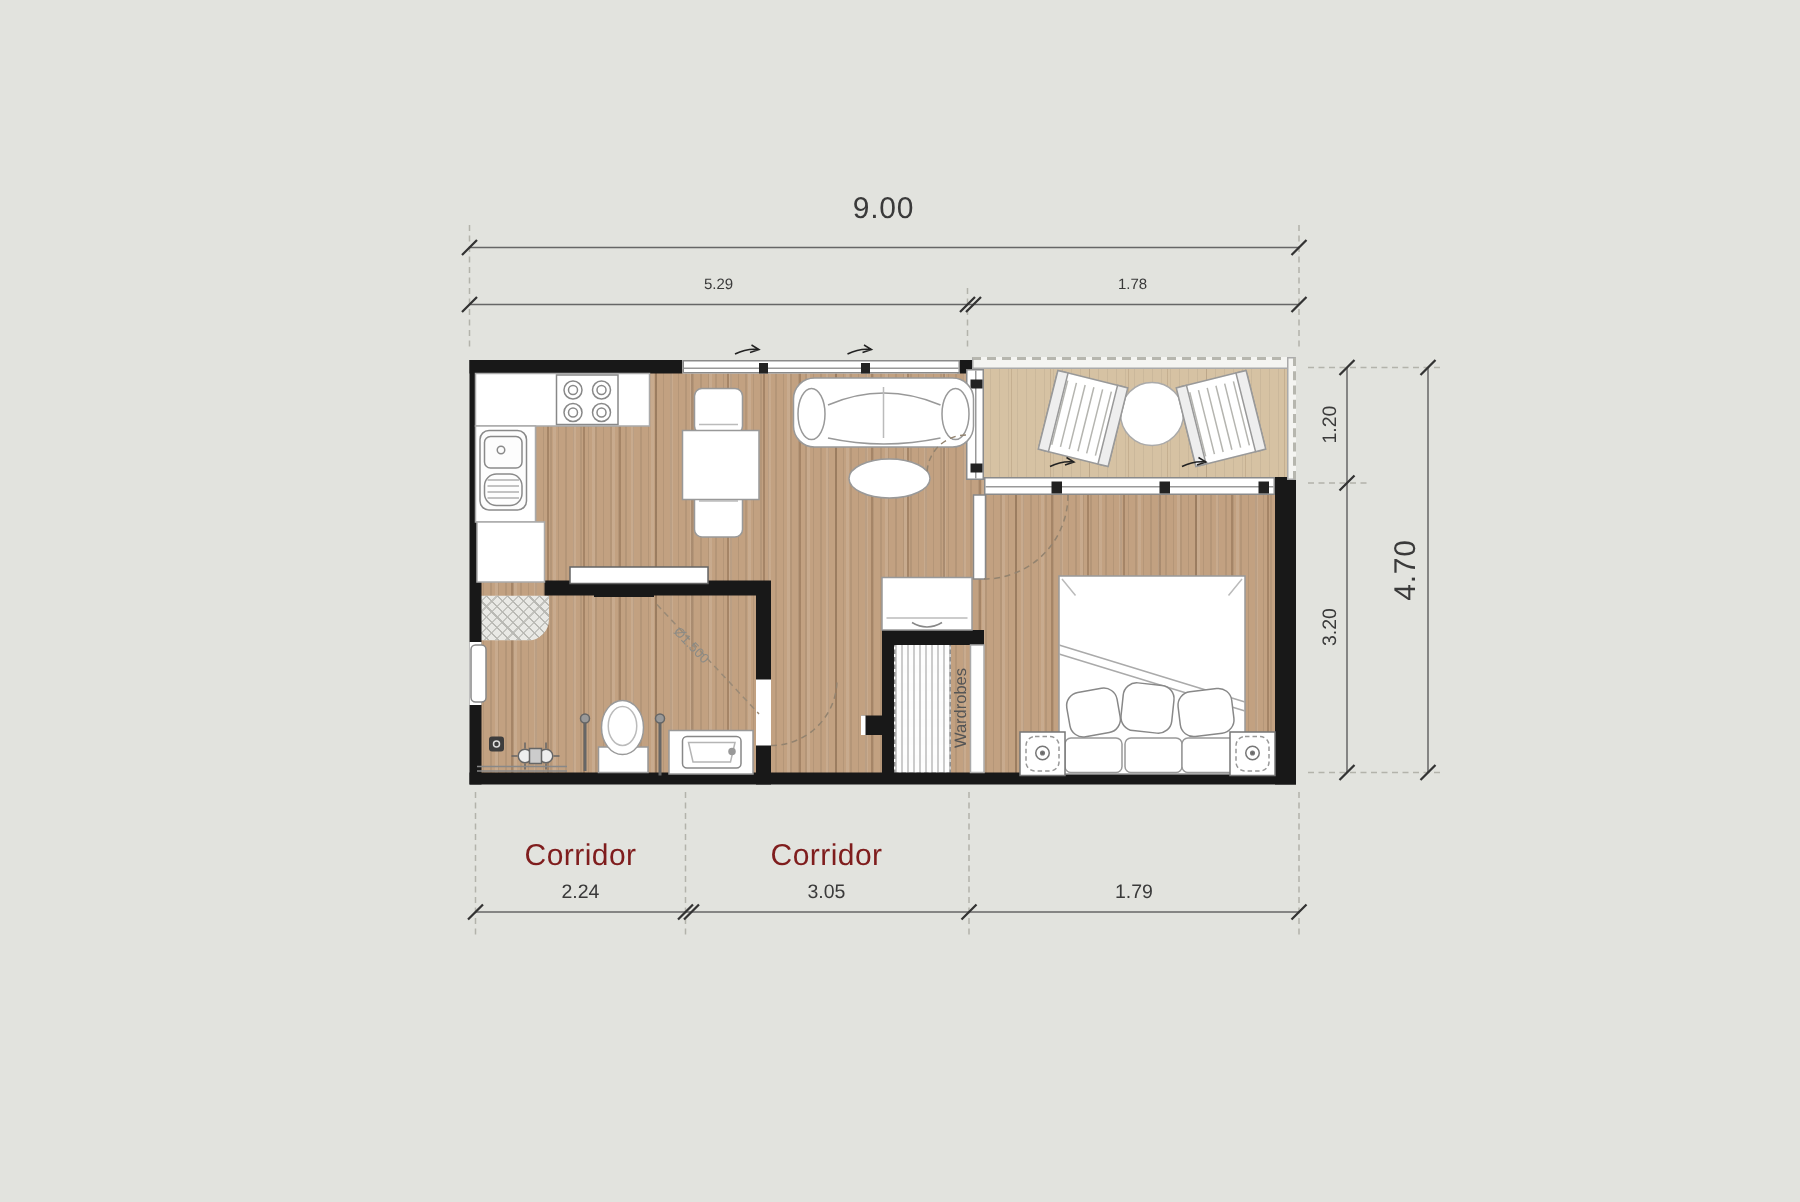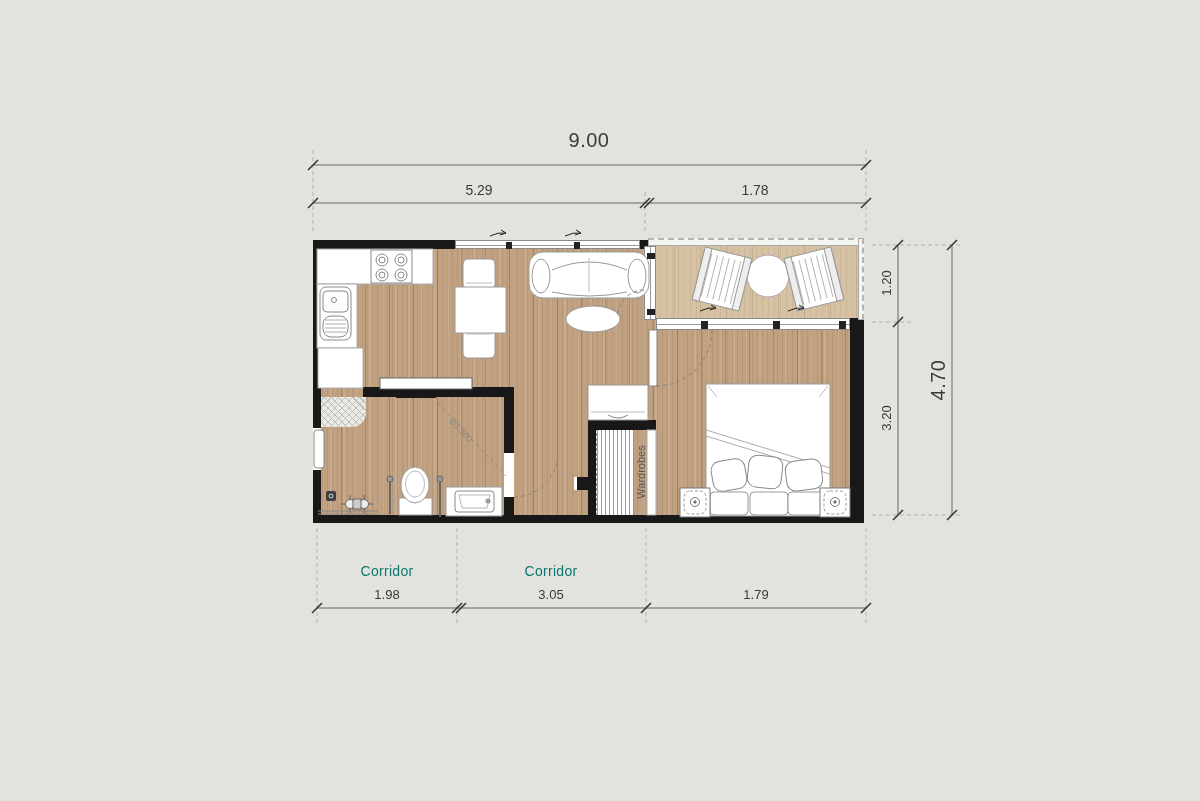--- a/index.html
+++ b/index.html
@@ -32,23 +32,23 @@
     border:1px dashed #8d8d8d;box-sizing:border-box;
     background-image:repeating-linear-gradient(90deg,#9a9a9a 0 1px,transparent 1px 4px),
                      repeating-linear-gradient(0deg, rgba(255,255,255,.55) 0 6px, transparent 6px 12px);}
   .bathmat{left:318px;top:397px;width:48px;height:30px;border-radius:0 0 14px 0;
     background-image:repeating-linear-gradient(45deg,#b9b9b4 0 1px,transparent 1px 5px),
                      repeating-linear-gradient(-45deg,#c4c4bf 0 1px,transparent 1px 5px);
     background-color:#e9e9e5;}
   
   .lbl{position:absolute;transform:translate(-50%,-50%);white-space:nowrap;}
   .dim-big{font-size:20px;letter-spacing:.5px;}
-  .dim-mid{font-size:14px;}
+  .dim-mid{font-size:10px;}
   .dim-sm{font-size:13px;}
-  .room{font-size:14px;color:#0f766e;letter-spacing:.3px;}
+  .room{font-size:20px;color:#7f1d1d;letter-spacing:.3px;}
   .rot{transform:translate(-50%,-50%) rotate(-90deg);}
   .wardrobe-lbl{font-size:11px;color:#555;}
   .circ-lbl{font-size:9px;color:#8b8b86;transform:translate(-50%,-50%) rotate(46deg);}
   svg{position:absolute;left:0;top:0;}
 </style>
 </head>
 <body>
 
 <div class="stage">
 
@@ -250,19 +250,19 @@
   <div class="lbl dim-big" style="left:589px;top:140px;">9.00</div>
   <div class="lbl dim-mid" style="left:479px;top:190px;">5.29</div>
   <div class="lbl dim-mid" style="left:755px;top:190px;">1.78</div>
 
   <div class="lbl rot dim-sm" style="left:886px;top:283px;">1.20</div>
   <div class="lbl rot dim-sm" style="left:886px;top:418px;">3.20</div>
   <div class="lbl rot dim-big" style="left:938px;top:380px;">4.70</div>
 
   <div class="lbl room" style="left:387px;top:571px;">Corridor</div>
   <div class="lbl room" style="left:551px;top:571px;">Corridor</div>
-  <div class="lbl dim-sm" style="left:387px;top:594px;">1.98</div>
+  <div class="lbl dim-sm" style="left:387px;top:594px;">2.24</div>
   <div class="lbl dim-sm" style="left:551px;top:594px;">3.05</div>
   <div class="lbl dim-sm" style="left:756px;top:594px;">1.79</div>
 
   <div class="lbl rot wardrobe-lbl" style="left:641px;top:472px;">Wardrobes</div>
   <div class="lbl circ-lbl" style="left:461px;top:430px;">Ø1.500</div>
 </div>
 
 </body></html>

